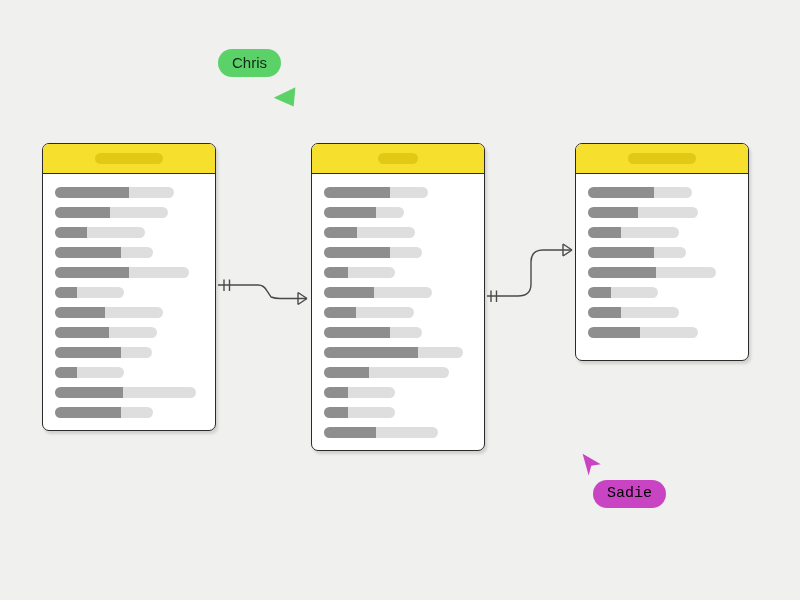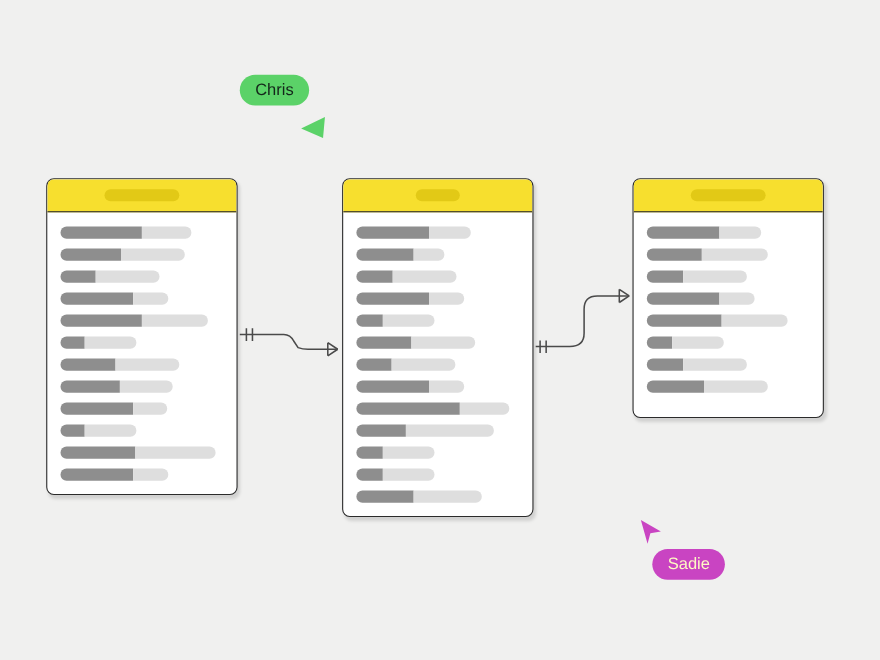--- a/index.html
+++ b/index.html
@@ -12,21 +12,20 @@
     background: #f0f0ef;
     font-family: "Liberation Sans", sans-serif;
     overflow: hidden;
     position: relative;
   }
   #canvas {
     position: absolute;
     inset: 0;
     width: 800px;
     height: 480px;
-    margin-top: 19px;
   }
 
   
   .entity {
     position: absolute;
     background: #ffffff;
     border: 1.4px solid #2b2b2b;
     border-radius: 7px;
     box-sizing: border-box;
     box-shadow: 2px 3px 3px rgba(0,0,0,0.13);
@@ -294,19 +293,19 @@
     </div>
 
   <div class="cursor-group" id="chris-group">
     <div class="name-badge" id="chris-badge" style="left: 218px; top: 49px; background: rgb(91, 210, 104); color: rgb(20, 38, 26);">Chris</div>
     <svg class="cursor-arrow" id="chris-arrow" viewBox="0 0 30 30" style="left: 272px; top: 83px;">
       <path d="M 27 5 L 2 17 L 25 27 Z" fill="#5bd268"></path>
     </svg>
   </div>
 
   <div class="cursor-group" id="sadie-group">
-    <div class="name-badge" id="sadie-badge" style="left: 593px; top: 480px; background: rgb(201, 68, 194); color: #fef9c3;">Sadie</div>
+    <div class="name-badge" id="sadie-badge" style="left: 593px; top: 480px; background: rgb(201, 68, 194); color: #000000; font-family: Liberation Mono, monospace;">Sadie</div>
     <svg class="cursor-arrow" id="sadie-arrow" viewBox="0 0 30 30" style="left: 580px; top: 452px;">
       <path d="M 3 2 L 24 14 L 13 16 L 10 27 Z" fill="#c944c2"></path>
     </svg>
   </div>
 
 </div>
 
 </body></html>

